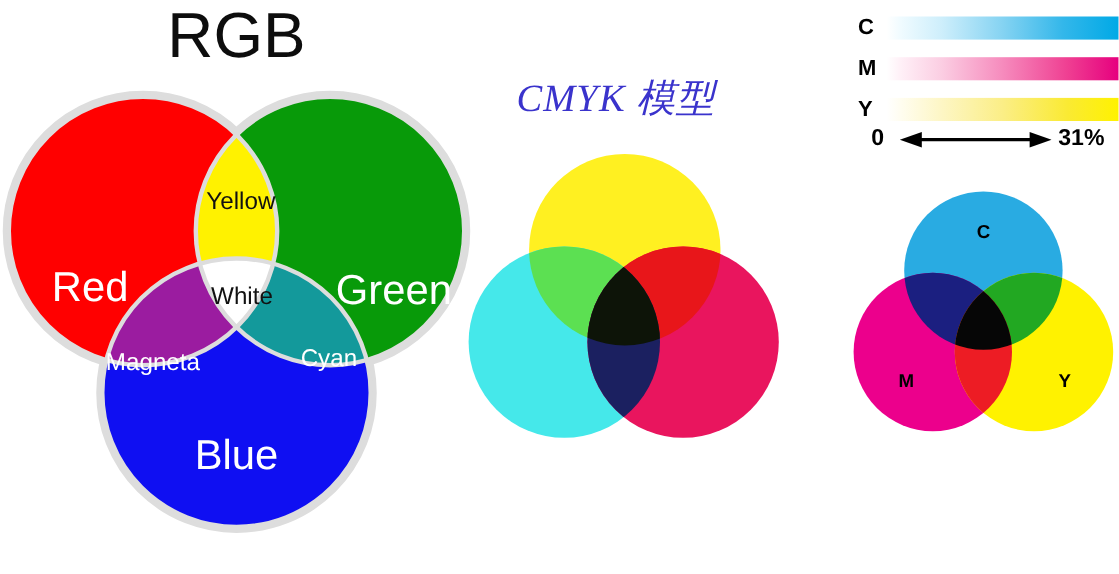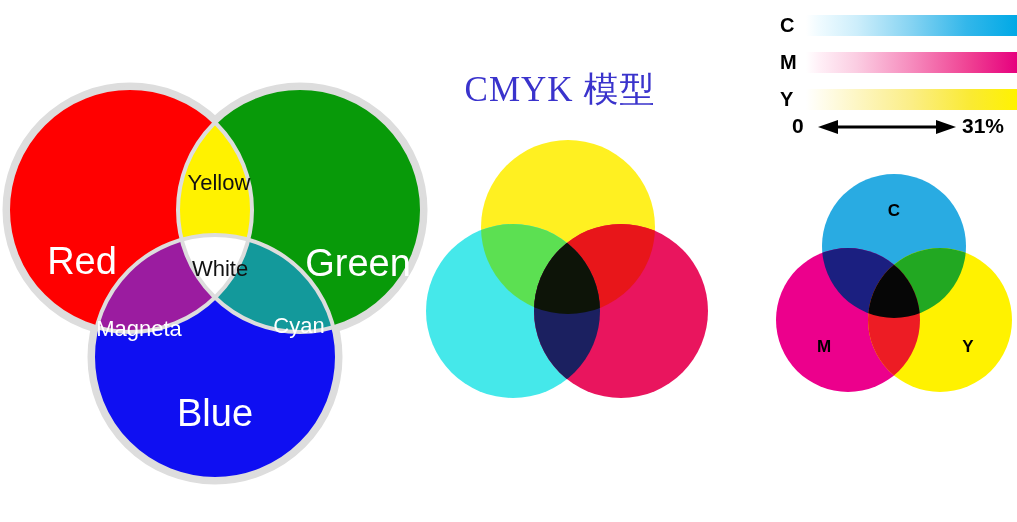--- a/index.html
+++ b/index.html
@@ -50,20 +50,21 @@
     font-family: "Liberation Sans", sans-serif;
   }
 
   
   #cmyk-panel {
     position: absolute;
     left: 420px;
     top: 0;
     width: 320px;
     height: 522px;
+    font-style: italic;
   }
   #cmyk-title {
     position: absolute;
     left: 0;
     top: 72px;
     width: 280px;
     text-align: center;
     font-family: "Liberation Serif", serif;
     font-size: 35px;
     font-weight: 400;
@@ -171,20 +172,21 @@
     width: 242px;
     height: 250px;
   }
   #cmy-venn svg { display: block; }
 </style>
 </head>
 <body>
 
 <div id="rgb-panel">
 
+  <div id="rgb-title" style="color: rgb(13, 13, 13);">RGB</div>
 
   <div id="rgb-venn">
     <svg width="430" height="440" viewBox="0 0 430 440" xmlns="http://www.w3.org/2000/svg">
       <defs>
 
         <clipPath id="clipR">
             <circle cx="130" cy="148" r="122"></circle>
           </clipPath>
         <clipPath id="clipG">
             <circle cx="300" cy="148" r="122"></circle>

